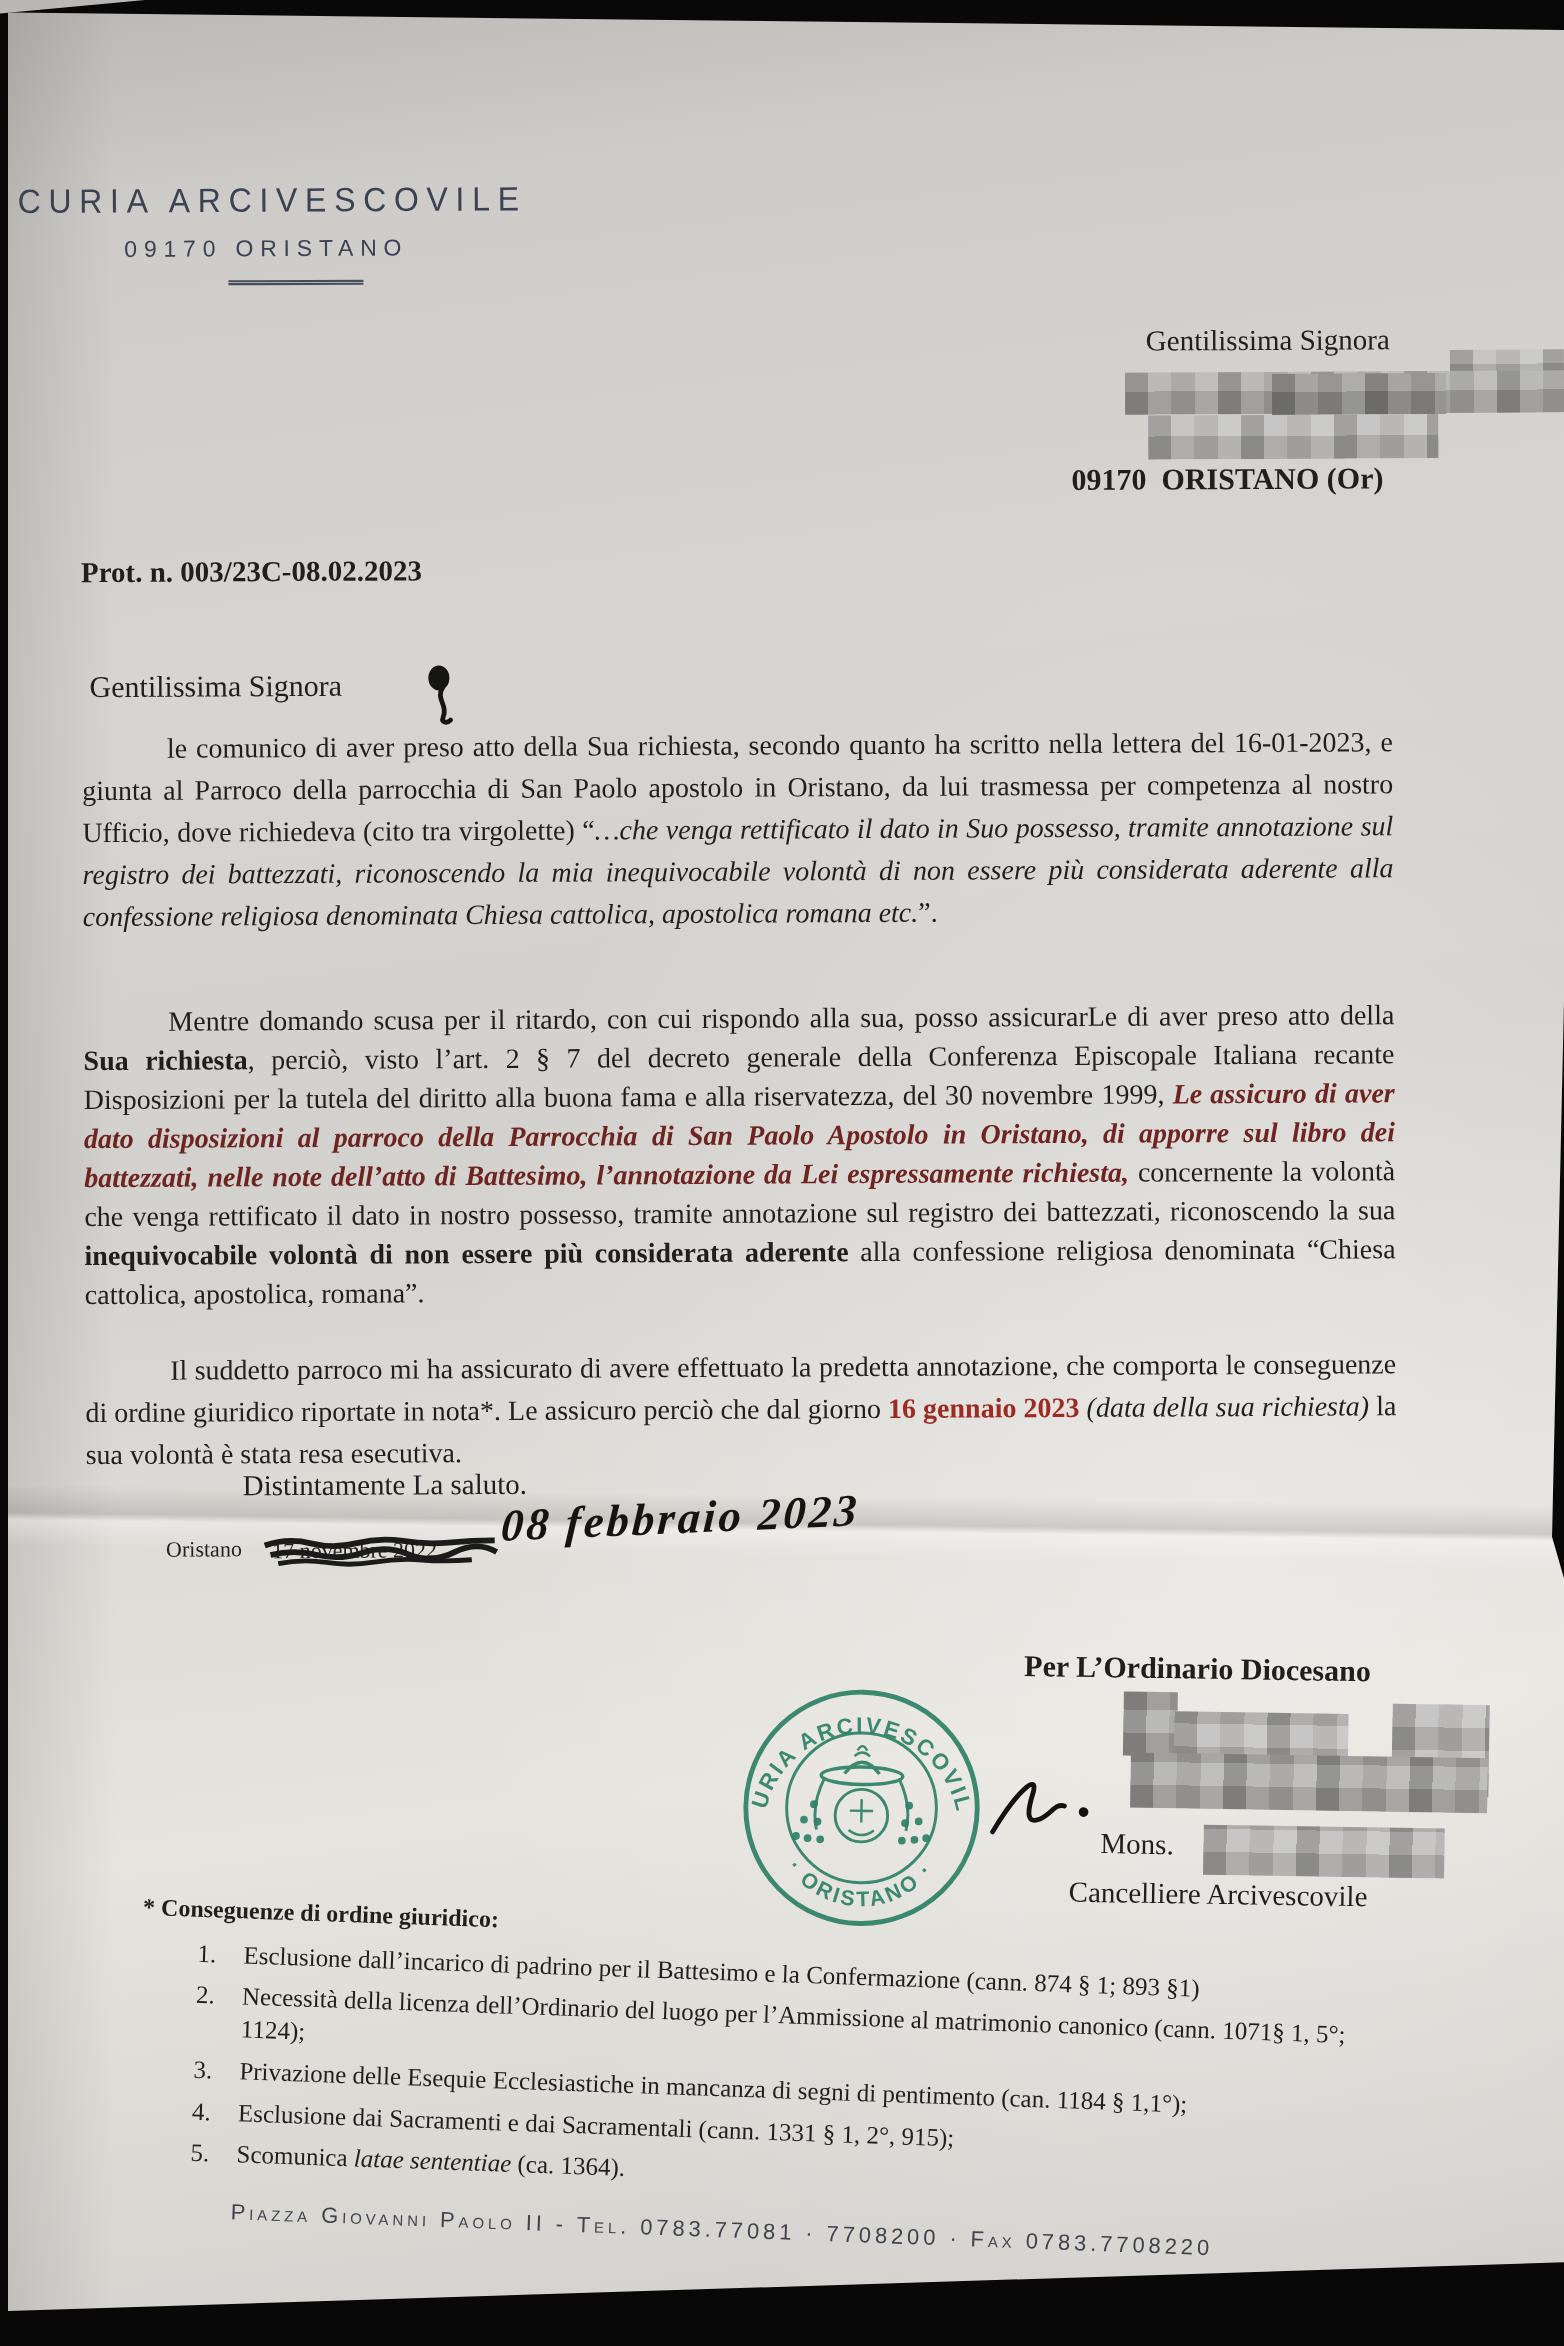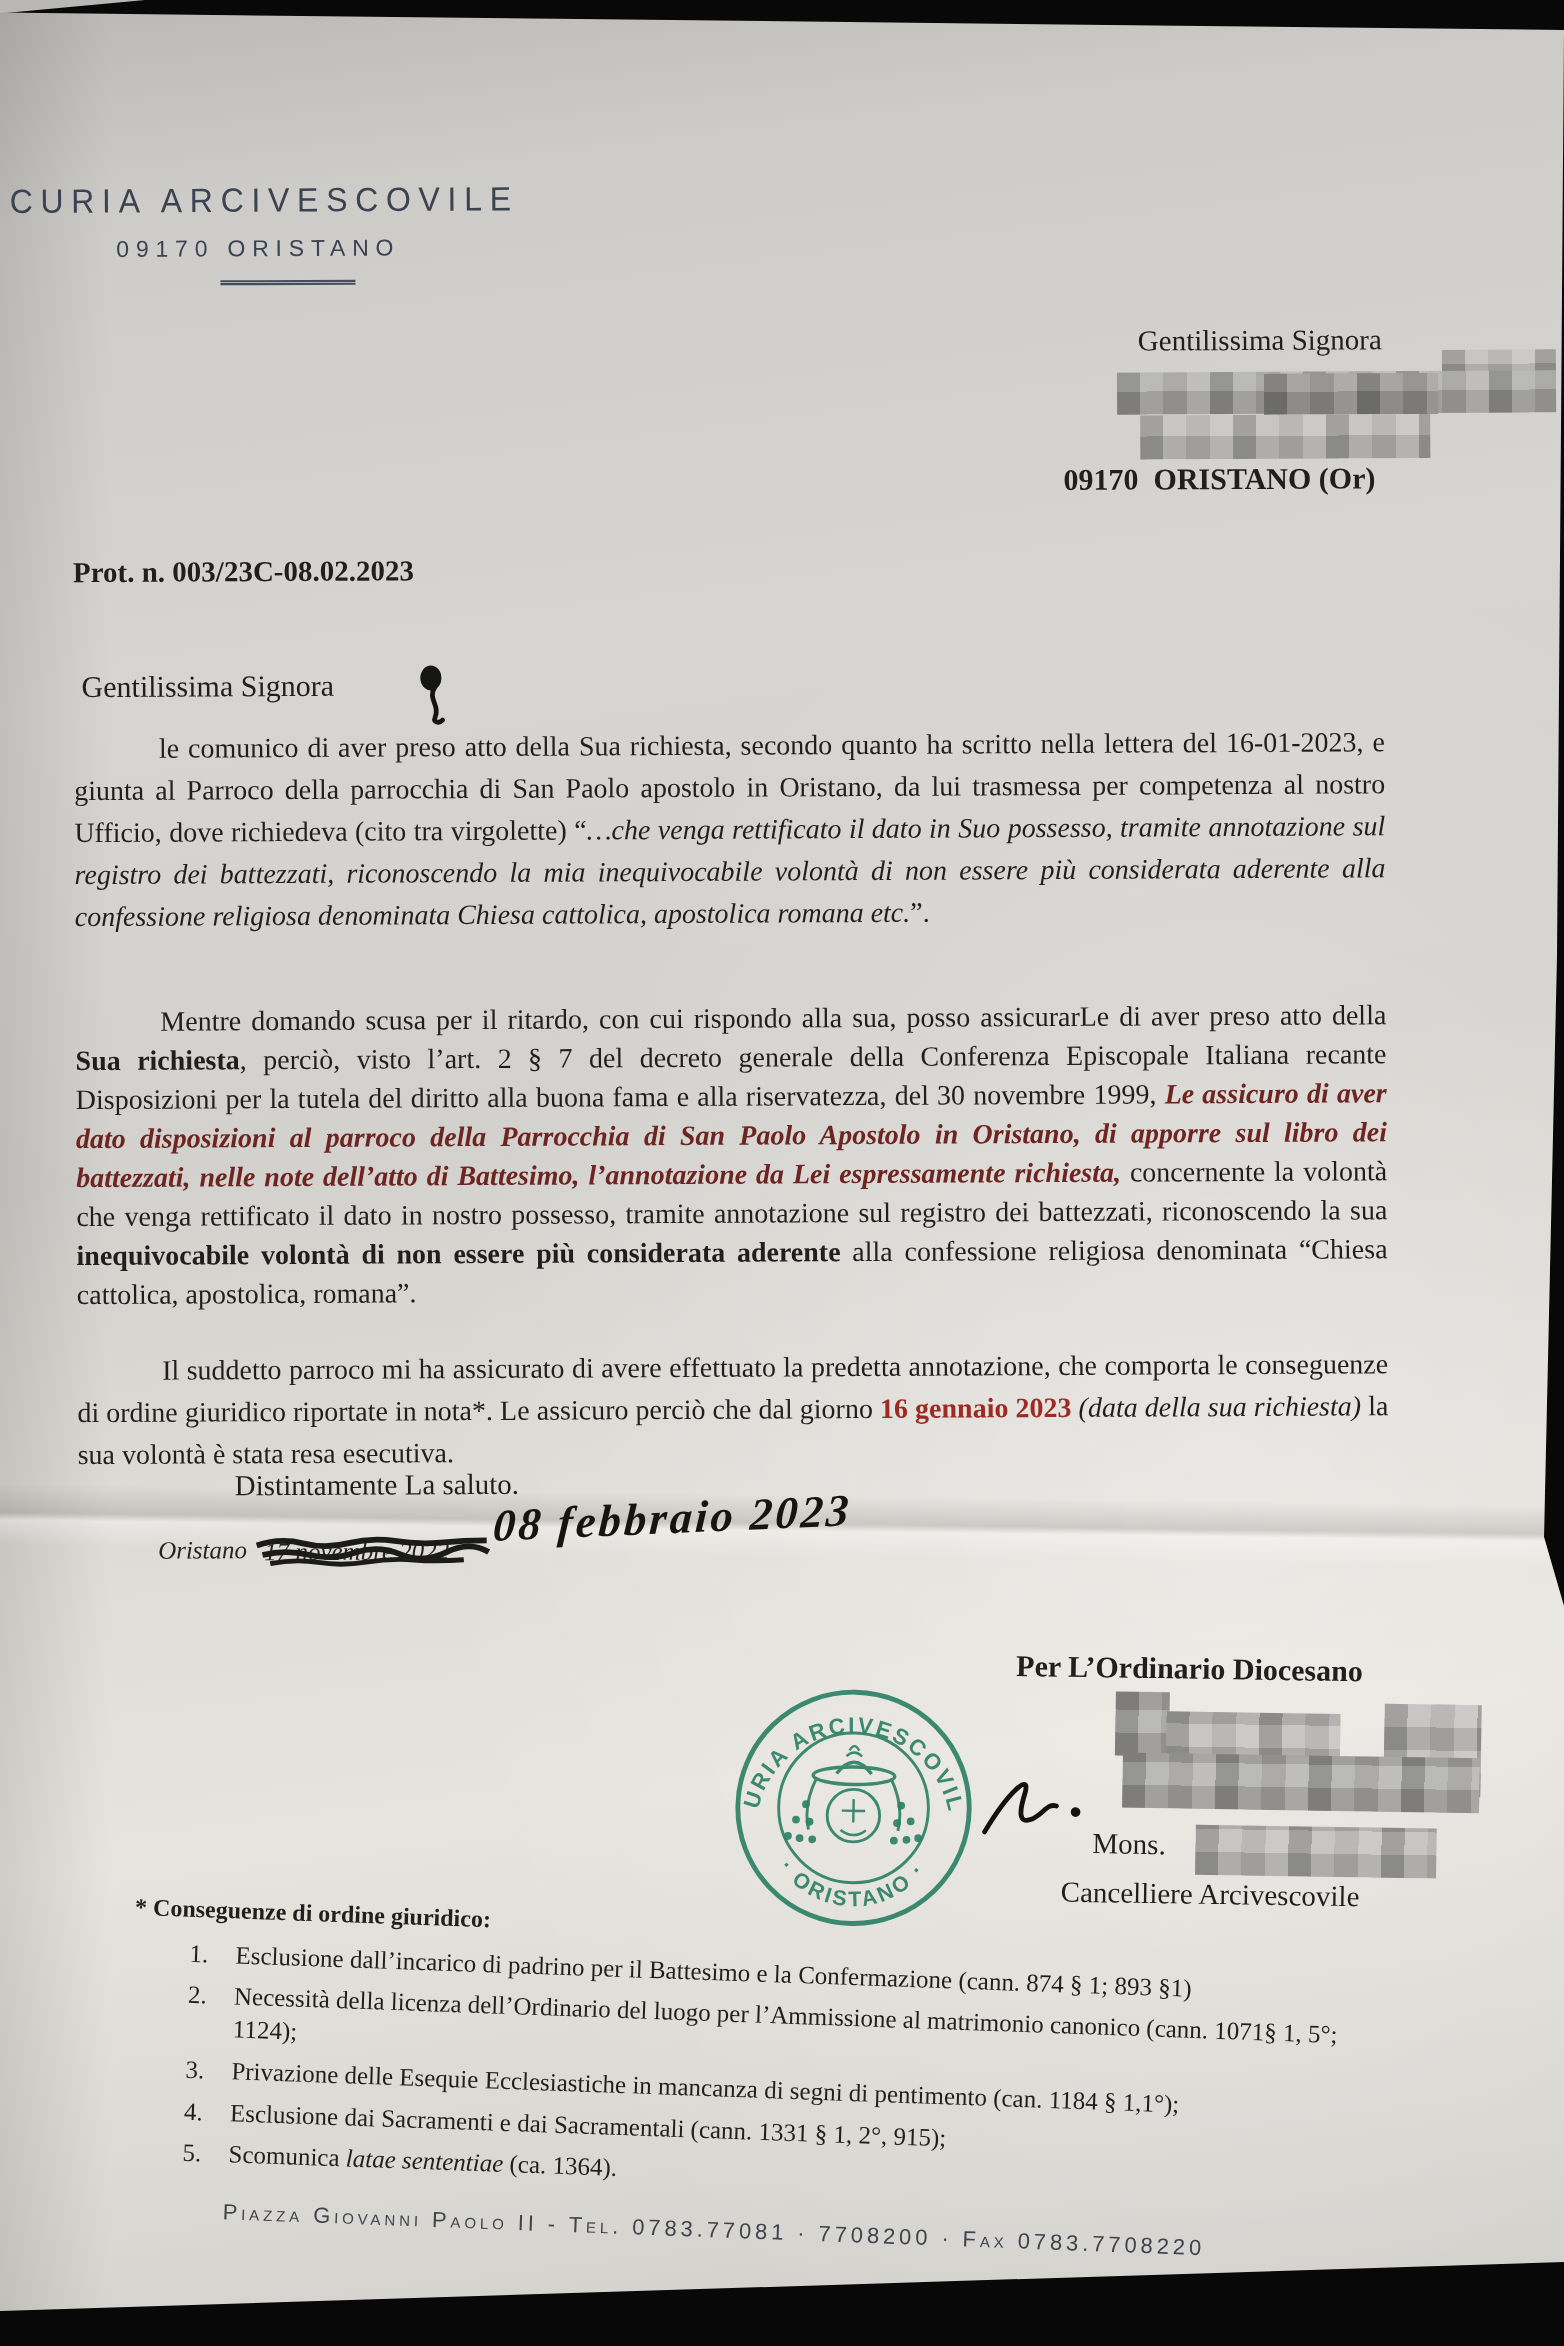--- a/index.html
+++ b/index.html
@@ -5,21 +5,21 @@
   html,body{margin:0;padding:0;background:#000;}
   .photo{position:relative;width:1564px;height:2346px;background:#080808;overflow:hidden;
          font-family:"Liberation Serif",serif;color:var(--text_ink,#201f1d);}
   .corner-sliver{position:absolute;left:0;top:0;width:145px;height:13.5px;background:#b9b8b6;
          clip-path:polygon(0 0,100% 0,0 100%);}
   .paper{position:absolute;inset:0;
      clip-path:polygon(0 12.6px,1564px 30px,1557px 956px,1544px 1537px,1564px 1606px,1564px 2262px,0 2311px);
      background:
        radial-gradient(ellipse at 78% 64%, rgba(255,255,255,0.30), rgba(255,255,255,0) 46%),
        linear-gradient(90deg, rgba(0,0,0,0.10), rgba(0,0,0,0) 7%),
-       linear-gradient(173deg,#b9b8b6 0%,#cdccc8 9%,#d6d5d1 28%,#d2d1cd 47%,#dfddd8 63%,#e7e4de 74%,#dad8d3 88%,#cfcdc9 100%);}
+       linear-gradient(173deg,#b9b8b6 0%,#cdccc8 9%,#d6d5d1 28%,#d2d1cd 47%,#dfddd8 63%,#e7e4de 74%,#dad8d3 88%,#cfcdc9 100%); margin-left: 8px;}
   .crease{position:absolute;left:-19.3px;top:1495px;width:1641px;height:62px;transform:rotate(0.8deg);
      background:linear-gradient(180deg,rgba(0,0,0,0) 0%,rgba(80,78,74,0.18) 46%,rgba(255,255,255,0.35) 58%,rgba(255,255,255,0) 100%);}
   .upper{position:absolute;inset:0;transform:rotate(-0.3deg);transform-origin:97px 579px;}
   .lower{position:absolute;inset:0;transform:rotate(0.9deg);transform-origin:193px 1931px;}
   .abs{position:absolute;}
   .lh-org{font-family:"Liberation Sans",sans-serif;font-size:32px;letter-spacing:7.7px;color:var(--letterhead_ink,#3b4251);
      transform:scaleY(1.05);white-space:nowrap;}
   .lh-addr{font-family:"Liberation Sans",sans-serif;font-size:23px;letter-spacing:6.8px;color:var(--letterhead_ink,#3b4251);white-space:nowrap;}
   .lh-rule{background:linear-gradient(180deg,#464d5b 0 1.9px,rgba(70,77,91,0.25) 1.9px 2.9px,#464d5b 2.9px 4.8px);}
   .serif30{font-size:29px;}
@@ -34,21 +34,21 @@
   .p1{top:728px;font-size:28px;line-height:42px;}
   .p2{top:1002px;font-size:28px;line-height:39px;}
   .p3{top:1350px;font-size:28px;line-height:42px;}
   .r-n{}
   .r-i{font-style:italic;}
   .r-b{font-weight:bold;}
   .r-rbi{font-weight:bold;font-style:italic;color:var(--deep_red,#6e2420);}
   .r-rb{font-weight:bold;color:var(--accent_red,#9c2b24);}
   .handwritten{font-size:45px;font-style:italic;font-weight:bold;letter-spacing:2.9px;
      transform:rotate(-2.2deg) skewX(-6deg);white-space:nowrap;color:#15140f;}
-  .struck{font-style:italic;font-size:25px;color:#24231f;white-space:nowrap;}
+  .struck{font-size:22px;color:#24231f;white-space:nowrap;}
   .fn{position:absolute;left:93px;top:1894px;width:1352px;transform:rotate(1.1deg);transform-origin:0 0;font-size:25px;}
   .fn-title{margin-left:42px;font-size:24px;font-weight:bold;margin-bottom:13.5px;}
   .fn-item{position:relative;padding-left:144px;width:1168px;line-height:33px;margin-bottom:8.7px;}
   .fn-num{position:absolute;left:98px;}
   .footer-line{font-family:"Liberation Sans",sans-serif;font-variant:small-caps;font-size:22px;
      letter-spacing:3.9px;color:#3f434c;transform:rotate(1.2deg);white-space:nowrap;}
   svg text{font-family:"Liberation Sans",sans-serif;}
 </style>
 </head>
 <body>

